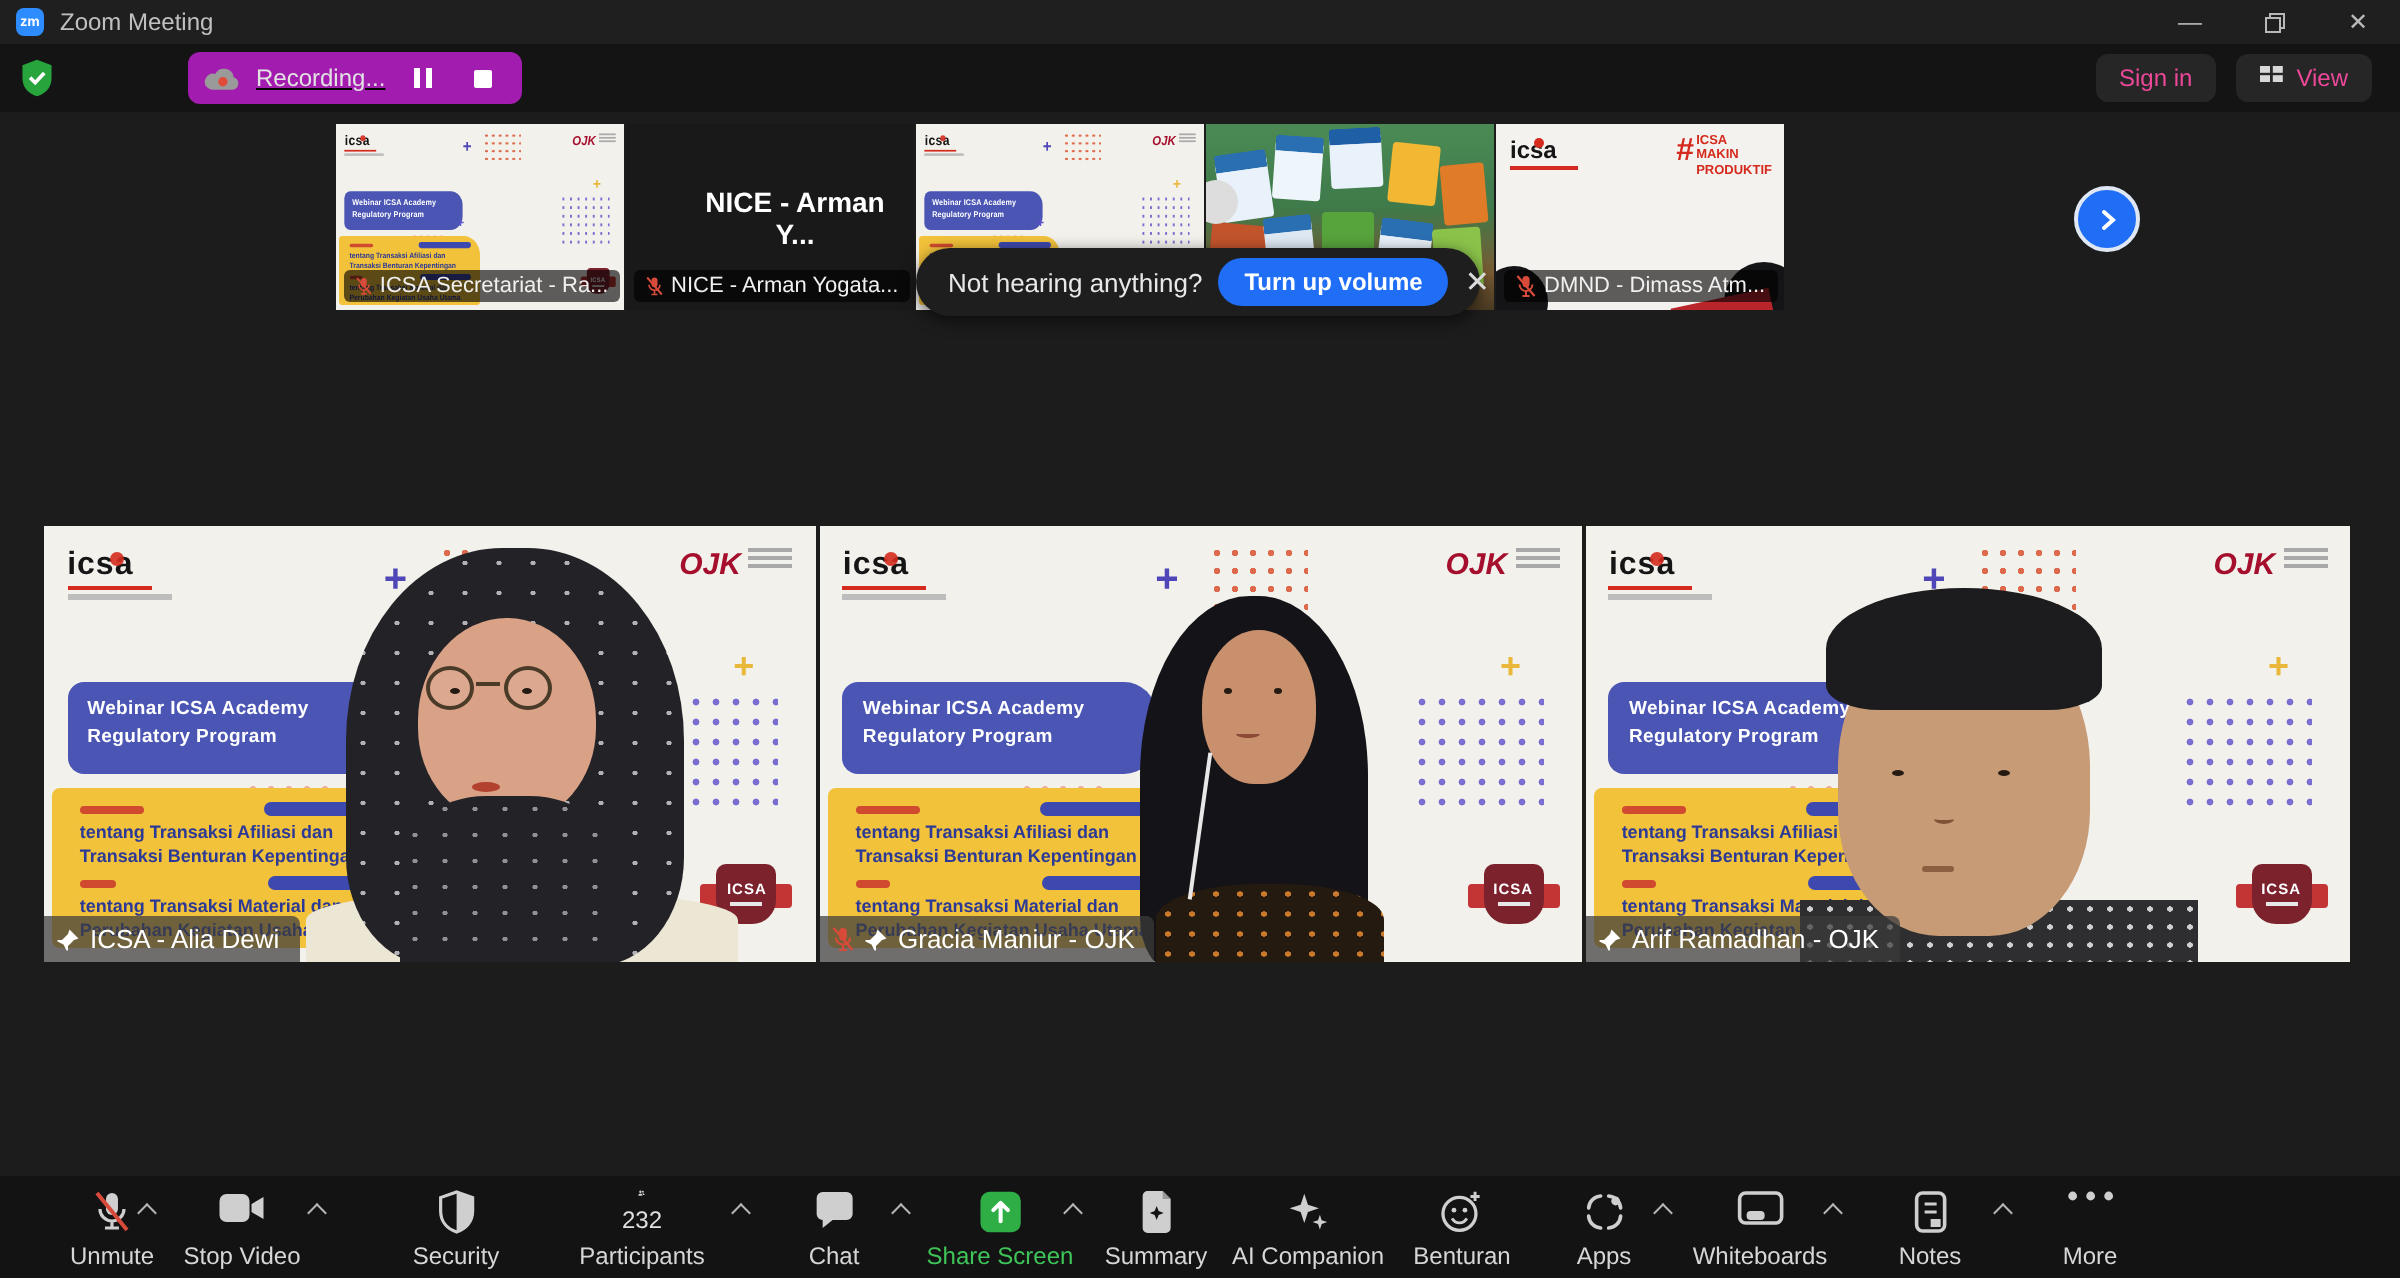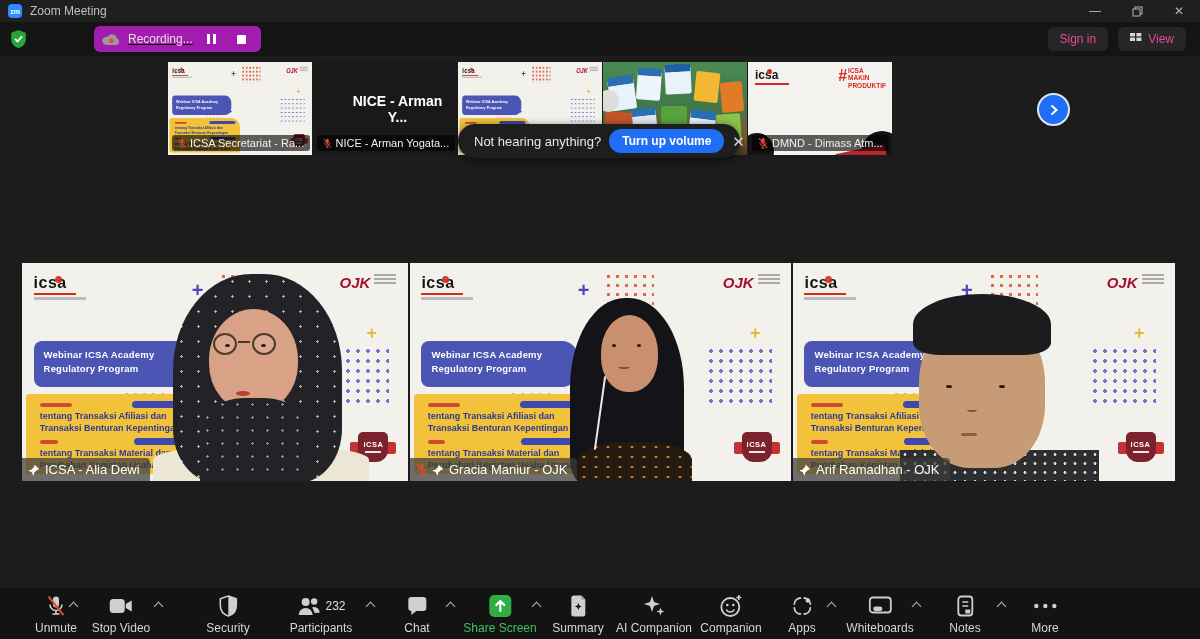--- a/index.html
+++ b/index.html
@@ -82,21 +82,21 @@
   .p-abs { position:absolute; }
   .hijab { background:#232327; background-image:radial-gradient(rgba(255,255,255,.65) 1.2px, transparent 1.4px); background-size:17px 15px; }
   .face { background:#d4a084; }
   .eye { position:absolute; width:5px; height:3px; background:#241a12; border-radius:50%; }
   .glass { position:absolute; width:24px; height:22px; border:2.5px solid #4a3a28; border-radius:50%; background:rgba(255,255,255,.08); }
   .lips { position:absolute; width:14px; height:5px; background:#b3412f; border-radius:50%; }
 
   
   .toolbar { position:absolute; left:0; top:588px; width:1200px; height:51px; background:#131313; }
   .tool { position:absolute; top:7px; transform:translateX(-50%); display:flex; flex-direction:column; align-items:center; gap:4px; color:#d6d6d6; font-size:12px; cursor:pointer; white-space:nowrap; }
-  .tool .icon-row { height:22px; display:flex; align-items:center; gap:5px; }
+  .tool .icon-row { height:22px; display:flex; align-items:center; gap:5px;flex-direction:column; }
   .chev { position:absolute; top:15px; width:7px; height:7px; border-left:1.6px solid #b5b5b5; border-top:1.6px solid #b5b5b5; transform:rotate(45deg); cursor:pointer; }
   .share-label { color:#3ec458; }
   .count { font-size:12px; color:#e0e0e0; }
 </style>
 </head>
 <body>
 
 <div id="app">
 
   <div class="titlebar">
@@ -661,21 +661,21 @@
     <div class="tool" style="left:731px;">
       <div class="icon-row">
         <svg width="24" height="24" viewBox="0 0 24 24">
             <circle cx="11" cy="13" r="9" fill="none" stroke="#cfcfcf" stroke-width="1.8"></circle>
             <circle cx="8" cy="11" r="1.3" fill="#cfcfcf"></circle>
             <circle cx="14" cy="11" r="1.3" fill="#cfcfcf"></circle>
             <path d="M7 15.5 a4.5 4.5 0 0 0 8 0" stroke="#cfcfcf" stroke-width="1.6" fill="none"></path>
             <path d="M19.5 1 v5 M17 3.5 h5" stroke="#cfcfcf" stroke-width="1.6"></path>
           </svg>
       </div>
-      <span>Companion</span>
+      <span>Benturan</span>
     </div>
 
     <div class="tool" style="left:802px;">
       <div class="icon-row">
         <svg width="22" height="22" viewBox="0 0 22 22">
             <path d="M3 9 a6.5 6.5 0 0 1 6-6 M13 3 a6.5 6.5 0 0 1 6 6 M19 13 a6.5 6.5 0 0 1-6 6 M9 19 a6.5 6.5 0 0 1-6-6" stroke="#cfcfcf" stroke-width="1.8" fill="none" stroke-linecap="round"></path>
             <circle cx="16.5" cy="5.5" r="2.2" fill="#cfcfcf"></circle>
           </svg>
       </div>
       <span>Apps</span>

